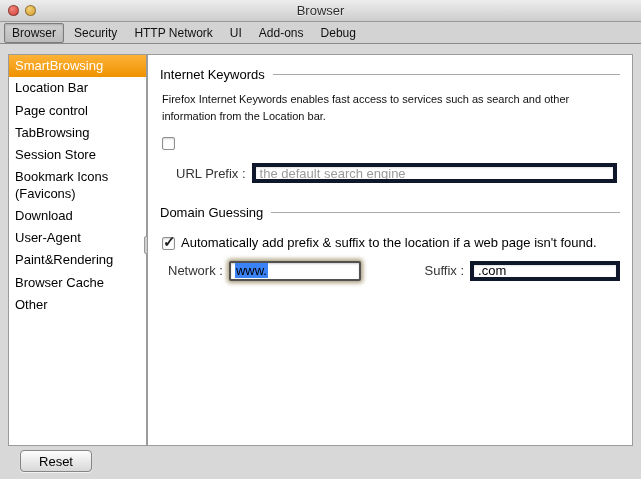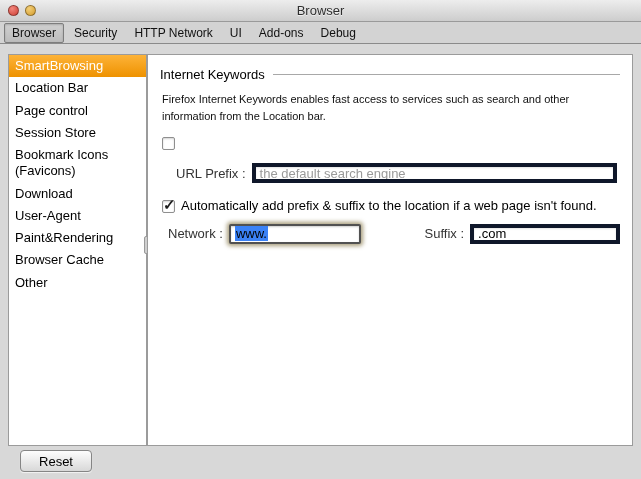--- a/index.html
+++ b/index.html
@@ -126,20 +126,21 @@
     <span class="tab">HTTP Network</span>
     <span class="tab">UI</span>
     <span class="tab">Add-ons</span>
     <span class="tab">Debug</span>
   </div>
 
   <div class="sidebar">
     <div class="side-item selected">SmartBrowsing</div>
     <div class="side-item">Location Bar</div>
     <div class="side-item">Page control</div>
+    <div class="side-item">TabBrowsing</div>
     <div class="side-item">Session Store</div>
     <div class="side-item">Bookmark Icons (Favicons)</div>
     <div class="side-item">Download</div>
     <div class="side-item">User-Agent</div>
     <div class="side-item">Paint&amp;Rendering</div>
     <div class="side-item">Browser Cache</div>
     <div class="side-item">Other</div>
   </div>
 
   <div class="splitter"></div>
@@ -155,20 +156,24 @@
 
     <div class="row enable-row">
       <span class="checkbox"></span>
     </div>
 
     <div class="row urlprefix-row">
       <span class="field-label">URL Prefix :</span>
       <div class="textbox placeholder url-input">the default search engine</div>
     </div>
 
+    <div class="section-head dg-head">
+      <span class="txt">Domain Guessing</span>
+      <span class="rule"></span>
+    </div>
 
     <div class="row dg-row">
       <span class="checkbox checked"></span>
       <span class="cb-label">Automatically add prefix &amp; suffix to the location if a web page isn't found.</span>
     </div>
 
     <div class="row ps-row">
       <span class="field-label">Network :</span>
       <div class="textbox prefix-input">
           <span class="sel">www.</span>

